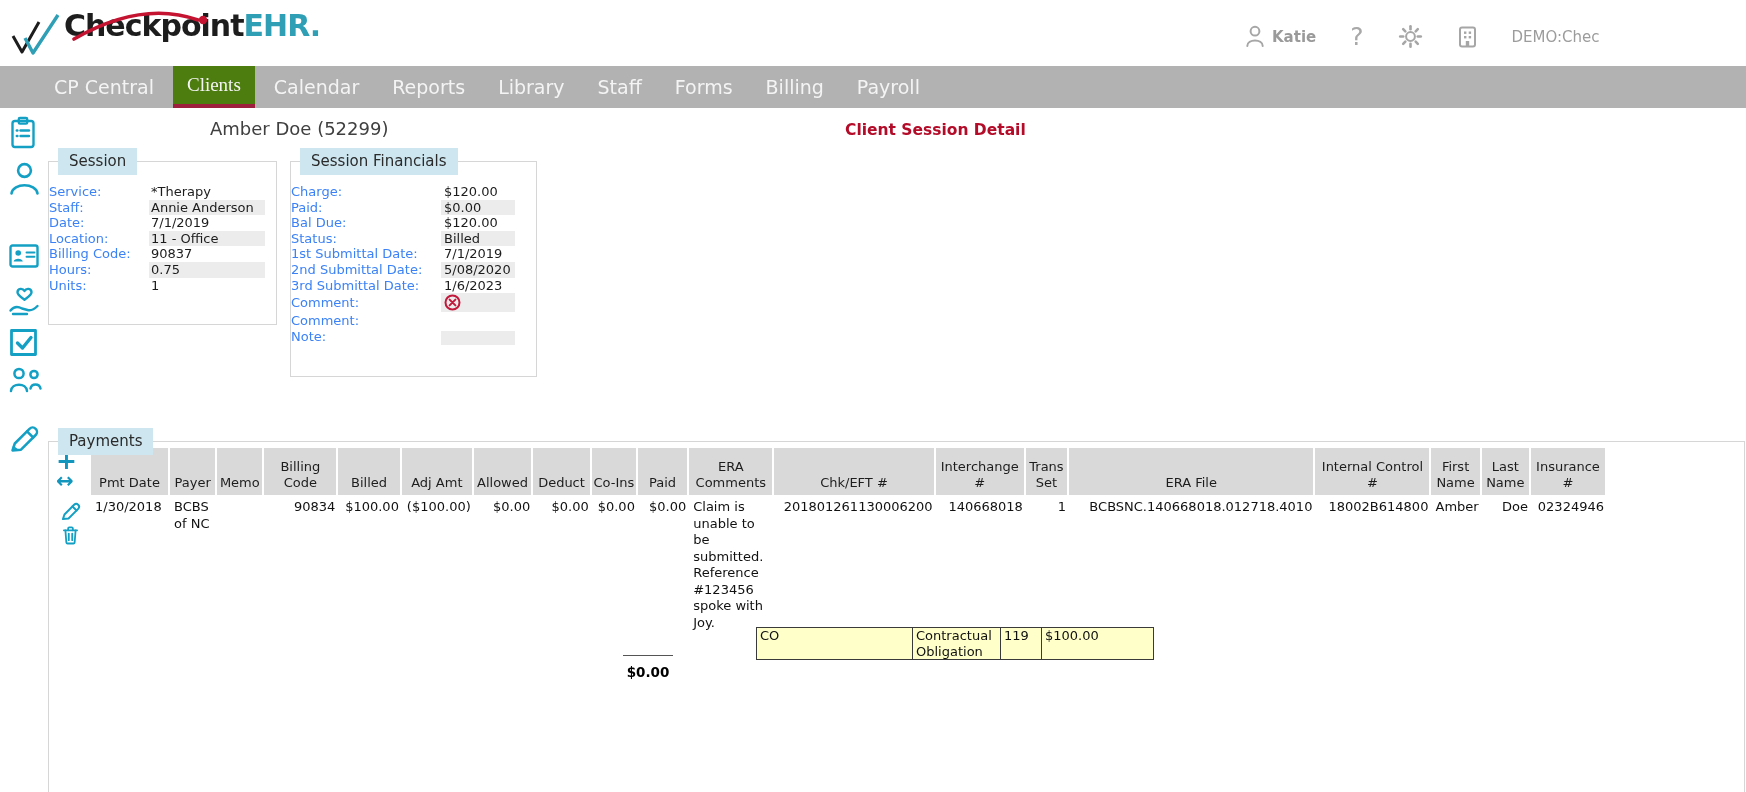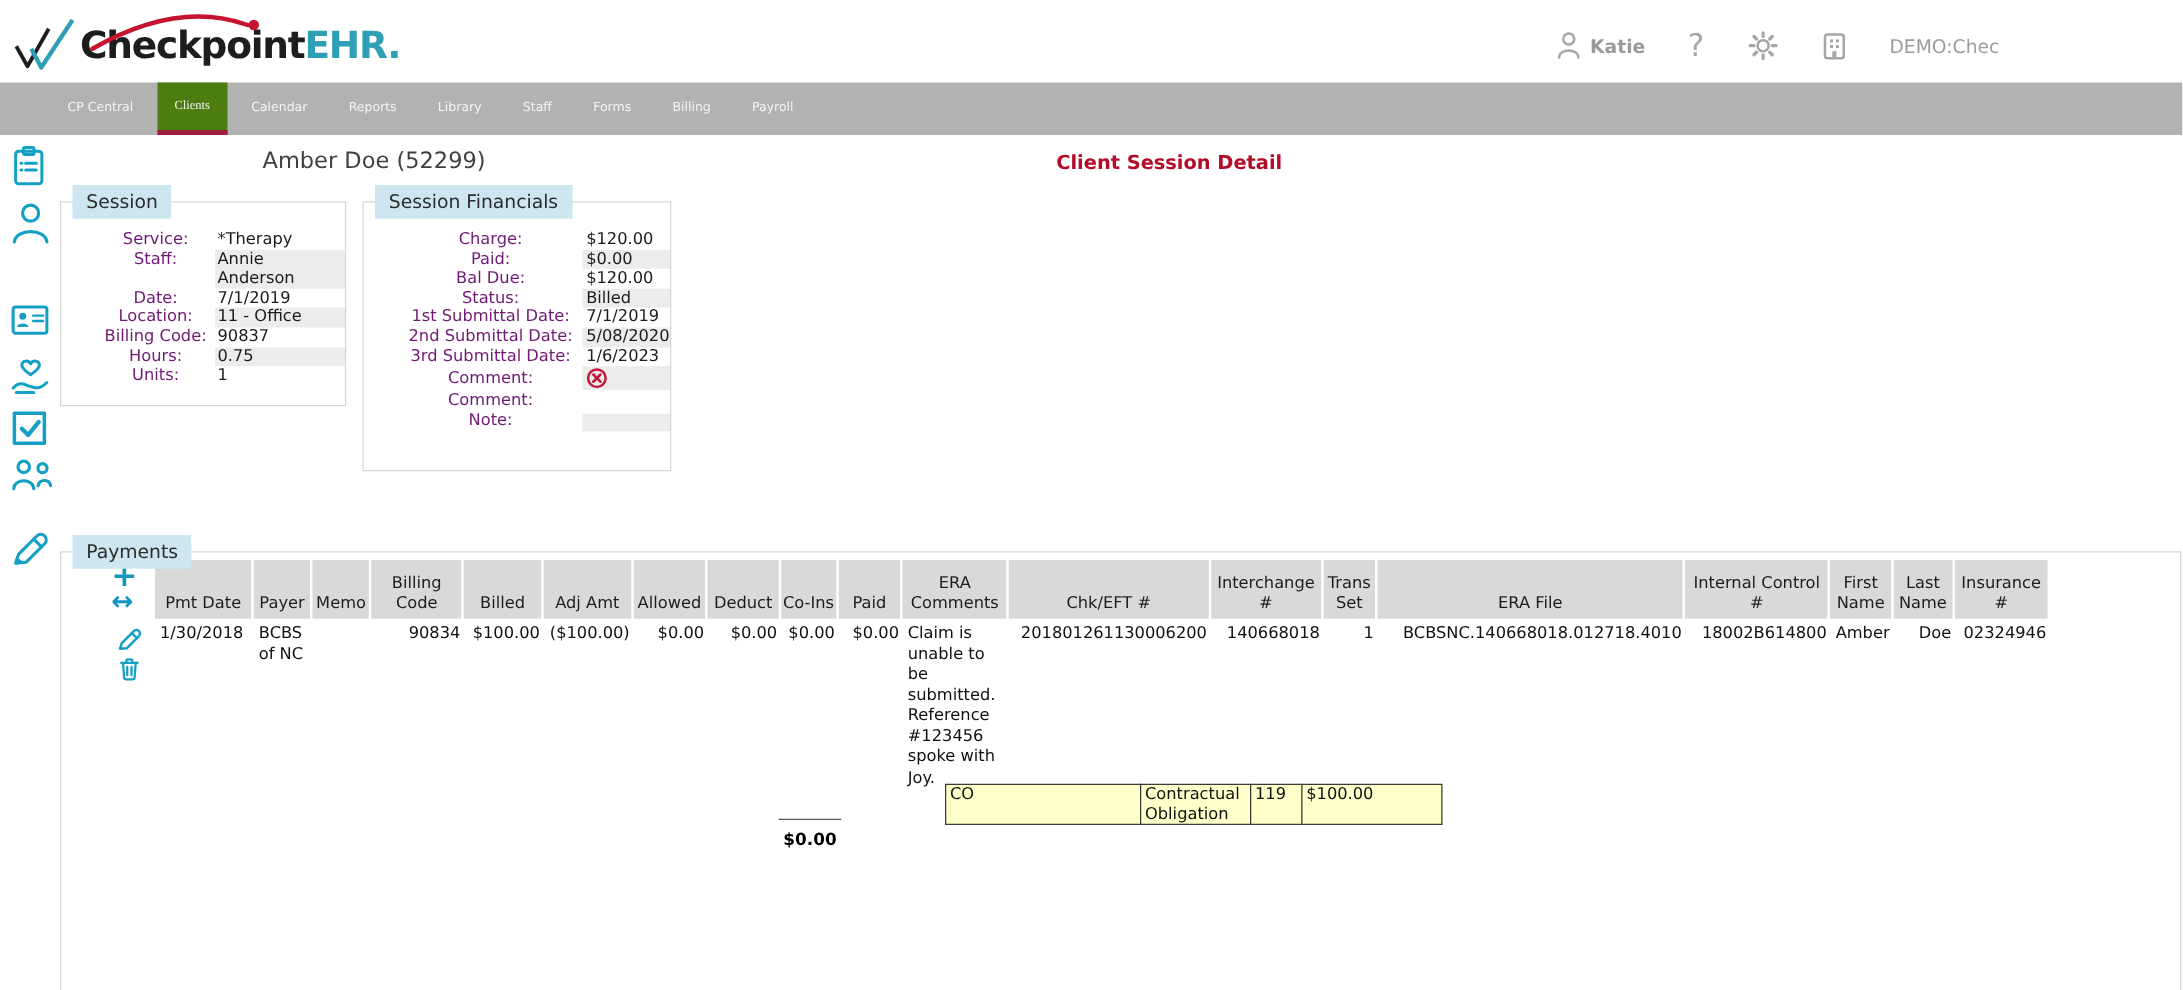--- a/index.html
+++ b/index.html
@@ -3,52 +3,52 @@
 <meta charset="utf-8">
 <style>
   * { box-sizing: border-box; }
   html,body { margin:0; padding:0; }
   body {
     width:1746px; height:792px; overflow:hidden; position:relative;
     background:#ffffff; font-family:"DejaVu Sans", sans-serif; color:#222;
   }
   
   .app-header { position:absolute; left:0; top:0; width:1746px; height:66px; background:#fff; }
-  .logo { position:absolute; left:8px; top:6px; height:56px; display:flex; align-items:center; }
+  .logo { position:absolute; left:8px; top:6px; height:56px; display:flex; align-items:flex-start; }
   .logo-text { font-size:30px; font-weight:bold; letter-spacing:-1px; position:relative; top:2px;}
   .logo-text .lt1 { color:#1d1d1d; }
   .logo-text .lt2 { color:#2f9fb5; }
   .logo-swoosh { position:absolute; left:62px; top:2px; pointer-events:none; }
   .hdr-right { position:absolute; right:0; top:22px; display:flex; align-items:center; gap:34px; padding-right:0; left:1245px; }
   .hdr-item { display:flex; align-items:center; gap:7px; color:#9e9e9e; }
   .hdr-user-name { font-size:15px; font-weight:bold; color:#9a9a9a; }
   .hdr-help { font-size:25px; color:#a8a8a8; font-weight:400; }
   .hdr-env { font-size:15px; color:#9c9c9c; white-space:nowrap; }
   
   .nav { position:absolute; left:0; top:66px; width:1746px; height:42px; background:#b2b2b2;
          display:flex; align-items:stretch; padding-left:40px; }
-  .tab { color:#f4f4f4; font-size:10px; line-height:42px; padding:0 14px; margin-right:5px;
+  .tab { color:#f4f4f4; font-size:19px; line-height:42px; padding:0 14px; margin-right:5px;
          height:42px; cursor:default; white-space:nowrap; }
   .tab.active { background:#4d7c0f; border-bottom:4px solid #9e1f3d; line-height:38px;font-family:Liberation Serif, serif; }
   
   .sidebar { position:absolute; left:0; top:108px; width:44px; height:684px; }
   .side-ic { position:absolute; left:8px; }
   
   .client-title { position:absolute; left:210px; top:118px; font-size:18px; color:#404040; }
   .page-title { position:absolute; left:845px; top:121px; font-size:15.5px; font-weight:bold; color:#b30b28; }
   
-  .fieldset { position:absolute; border:1px solid #d6d6d6; background:#fff;padding-left:33px; }
+  .fieldset { position:absolute; border:1px solid #d6d6d6; background:#fff; }
   .legend { position:absolute; top:-14px; left:9px; background:#cee6f0; color:#2b2b2b;
             font-size:15px; padding:4px 11px 5px 11px; white-space:nowrap; }
   .fs-session   { left:48px;  top:161px; width:229px; height:164px; }
   .fs-financial { left:290px; top:161px; width:247px; height:216px; }
   .fs-payments  { left:48px;  top:441px; width:1697px; height:370px; }
   .frows { padding-top:22px; }
   .frow { display:flex; line-height:15.6px; font-size:13px; }
-  .flabel { color:#701a75; text-align:center; padding-right:5px; }
+  .flabel { color:#3b82f6; text-align:left; padding-right:5px; }
   .fs-session .flabel { width:100px; }
   .fs-session .fvalue { width:116px; color:#1c1c1c; padding-left:2px; }
   .fs-financial .flabel { width:150px; }
   .fs-financial .fvalue { width:74px; color:#1c1c1c; padding-left:3px; }
   .fvalue.shaded { background:#ececec; }
   .frow.tallrow { height:19px; line-height:19px; margin-bottom:1px;}
   .note-box { height:14px; margin-top:2px; }
   
   .pay-table { border-collapse:separate; border-spacing:2px 0; table-layout:fixed; width:1558px; margin-top:6px; }
   .pay-table th { background:#d9d9d9; font-weight:normal; font-size:13px; color:#1d1d1d;

